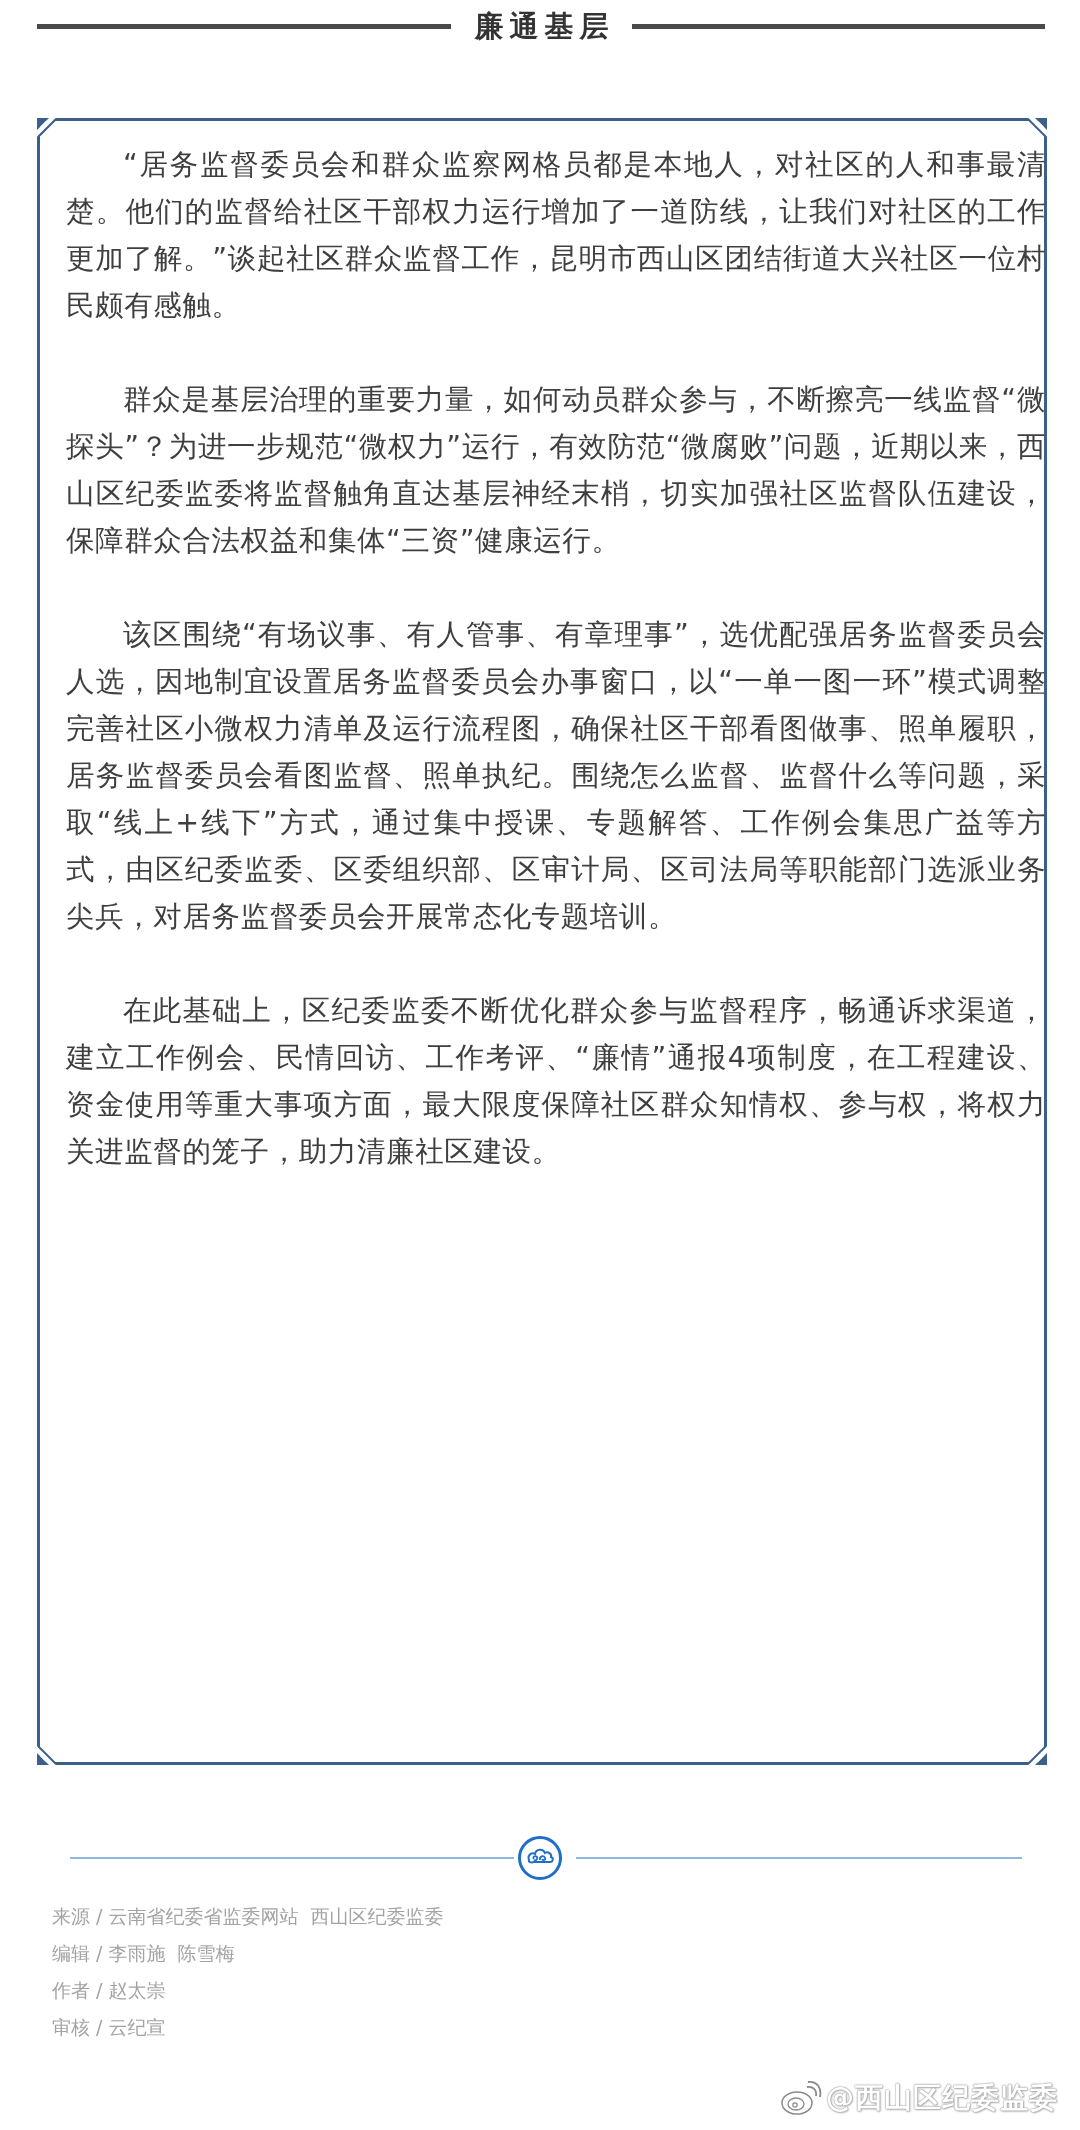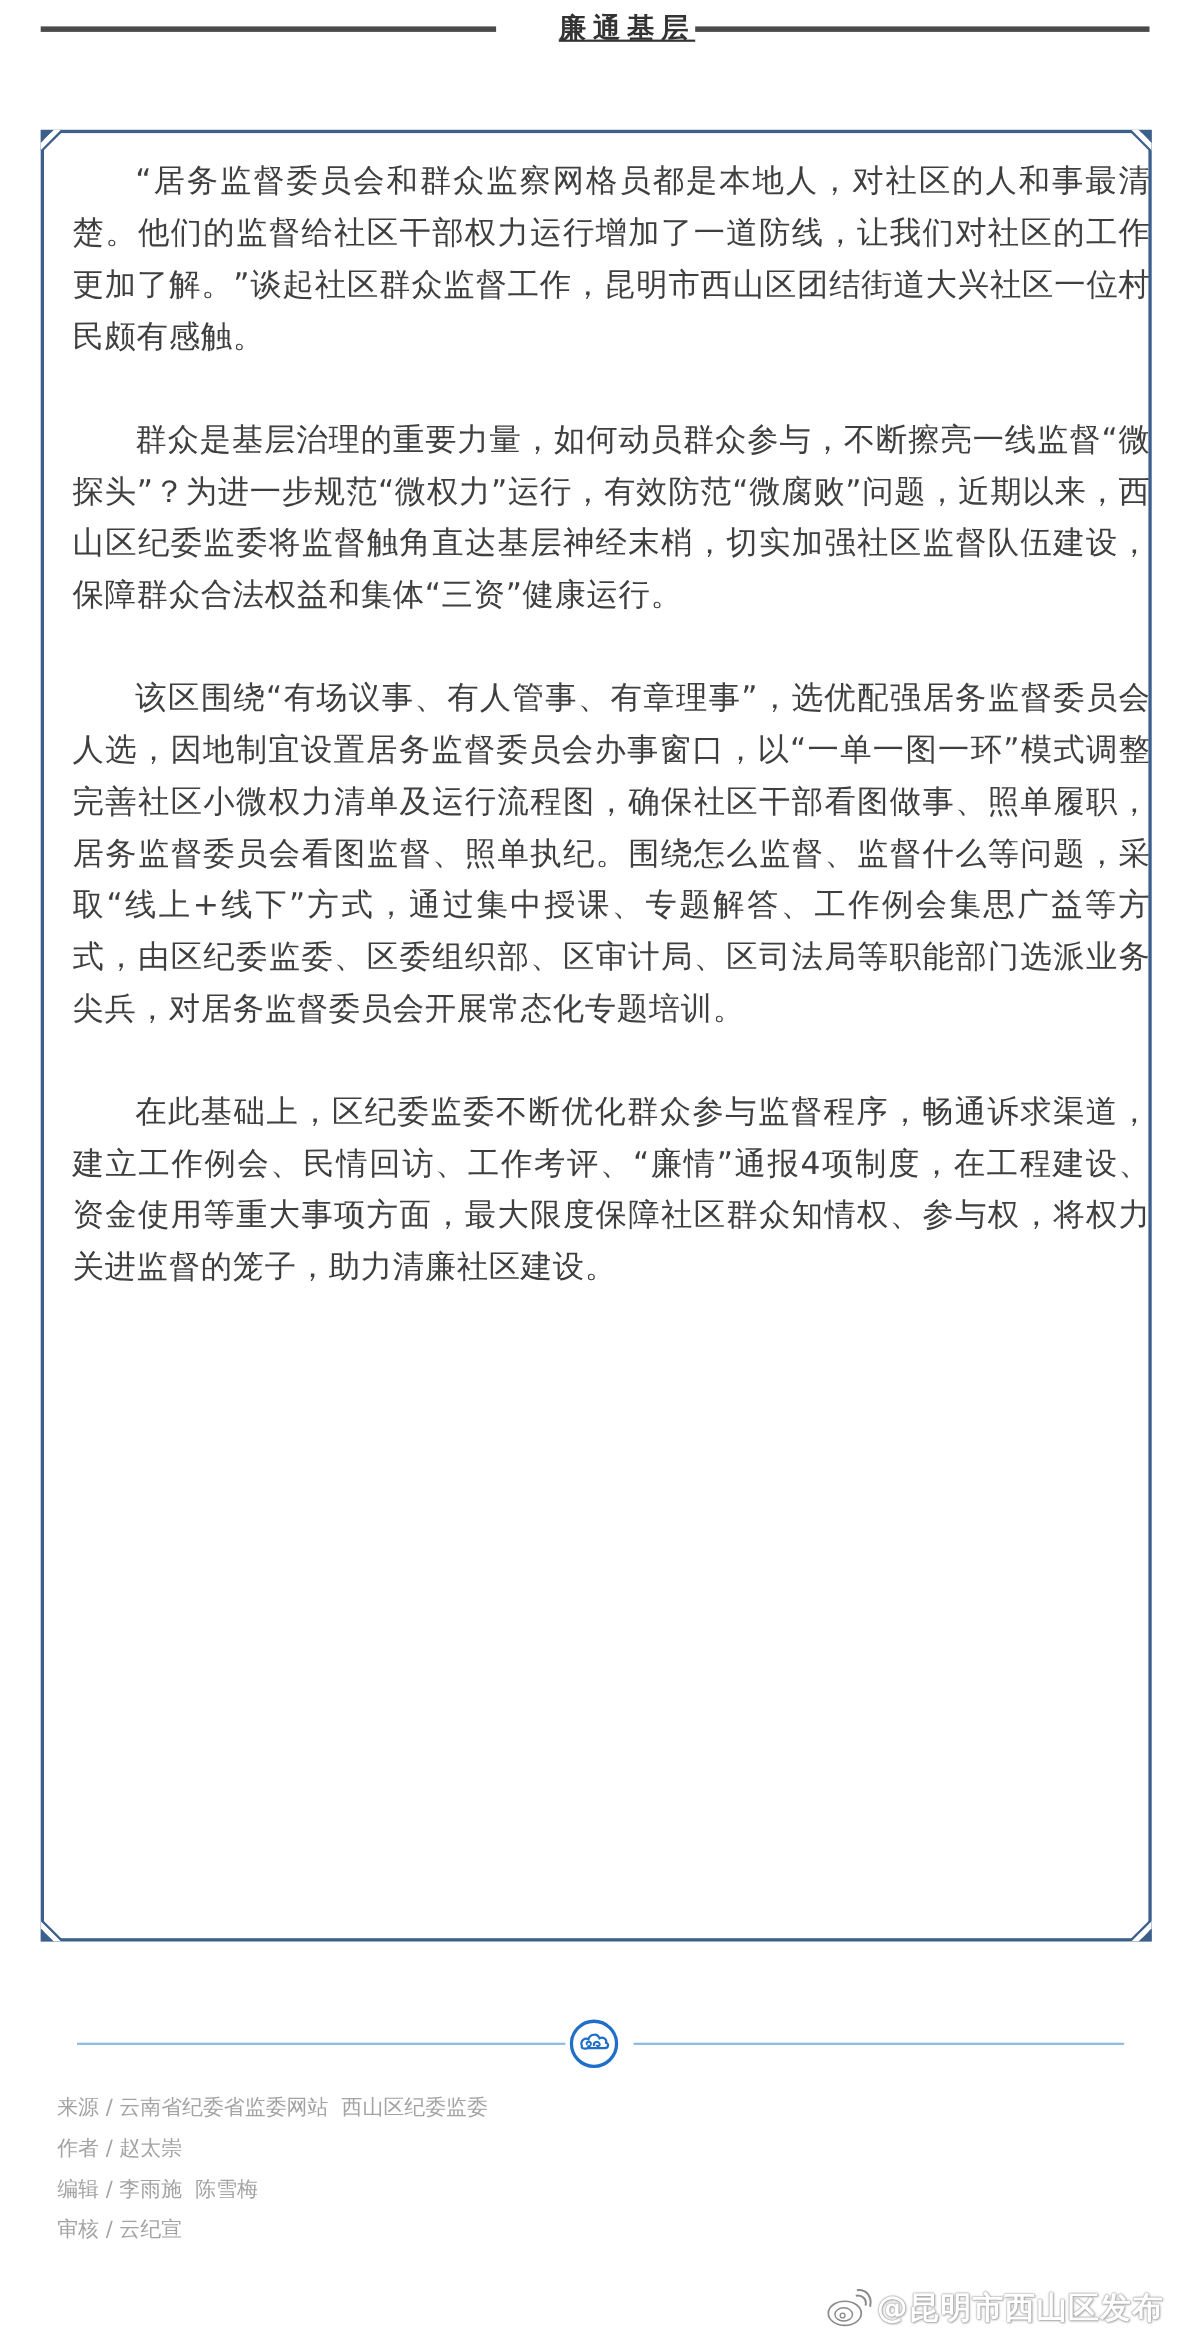--- a/index.html
+++ b/index.html
@@ -2,23 +2,23 @@
 <html><head>
   <meta charset="utf-8">
   <style>
     html, body { margin: 0; padding: 0; background: #ffffff; }
     body { width: 1080px; height: 2130px; position: relative; overflow: hidden;
            font-family: "DejaVu Sans", "Liberation Sans", sans-serif; color: #3f3f3f; }
     .header { position: absolute; top: 0; left: 0; width: 1080px; height: 56px; }
     .header .line { position: absolute; top: 24px; height: 5px; background: #4a4a4a; }
     .header .line.left { left: 37px; width: 414px; }
     .header .line.right { left: 632px; width: 413px; }
-    .header .title { position: absolute; top: 6px; left: 451px; width: 181px; text-align: right;
-                     font-size: 25px; font-weight: bold; letter-spacing: 6px; color: #333333;
-                     font-family: "DejaVu Sans", sans-serif; line-height: 40px; padding-left: 6px; box-sizing: border-box; text-decoration: underline; }
+    .header .title { position: absolute; top: 6px; left: 451px; width: 181px; text-align: center;
+                     font-size: 29px; font-weight: bold; letter-spacing: 6px; color: #333333;
+                     font-family: "DejaVu Sans", sans-serif; line-height: 40px; padding-left: 6px; box-sizing: border-box; }
     .frame { position: absolute; left: 37px; top: 118px; width: 1010px; height: 1647px;
              box-sizing: border-box; border: 3px solid #3d5f8c; }
     .corner { position: absolute; width: 22px; height: 22px; }
     .corner svg { display: block; }
     .corner.tl { left: -3px; top: -3px; }
     .corner.tr { right: -3px; top: -3px; }
     .corner.bl { left: -3px; bottom: -3px; }
     .corner.br { right: -3px; bottom: -3px; }
     .article { position: absolute; left: 66px; top: 141px; width: 980px; }
     .article p { margin: 0 0 47px 0; font-size: 28.5px; line-height: 47px; text-indent: 2em;
@@ -91,29 +91,29 @@
       <path d="M12,25 C10,20 15,17 18,19 C19,14 26,13 28,18 C31,16 35,19 34,22 C37,23 36,27 33,27 L17,27 C14,28 11,27 12,25 Z" fill="none" stroke="#1f6fc9" stroke-width="2"></path>
       <path d="M17,24 C15,22 18,20 20,22 C21,24 19,26 17,25" fill="none" stroke="#1f6fc9" stroke-width="1.8"></path>
       <path d="M23,25 C22,21 27,20 28,23 C29,25 26,26 25,24" fill="none" stroke="#1f6fc9" stroke-width="1.8"></path>
     </svg>
   </span>
   <div class="dline right"></div>
 </div>
 
 <div class="credits">
   <div class="row"><span>来源</span><span> / </span><span>云南省纪委省监委网站  西山区纪委监委</span></div>
+  <div class="row"><span>编辑</span><span> / </span><span>李雨施  陈雪梅</span></div>
   <div class="row"><span>作者</span><span> / </span><span>赵太崇</span></div>
-  <div class="row"><span>编辑</span><span> / </span><span>李雨施  陈雪梅</span></div>
   <div class="row"><span>审核</span><span> / </span><span>云纪宣</span></div>
 </div>
 
 <div class="watermark">
   <span class="wicon">
     <svg width="42" height="38" viewBox="0 0 42 38">
       <ellipse cx="17" cy="24" rx="15" ry="11" fill="#ffffff" stroke="#8a8a8a" stroke-width="1.5"></ellipse>
       <ellipse cx="16" cy="25" rx="8" ry="6" fill="none" stroke="#8a8a8a" stroke-width="1.3"></ellipse>
       <circle cx="15" cy="26" r="2.2" fill="none" stroke="#8a8a8a" stroke-width="1.2"></circle>
       <path d="M27,8 C33,7 37,11 36,17" fill="none" stroke="#8a8a8a" stroke-width="1.8"></path>
       <path d="M28,3 C37,2 42,9 40,18" fill="none" stroke="#8a8a8a" stroke-width="1.8"></path>
     </svg>
   </span>
-  <span class="wtext">@昆明市西山区发布</span>
+  <span class="wtext">@西山区纪委监委</span>
 </div>
 
 </body></html>

